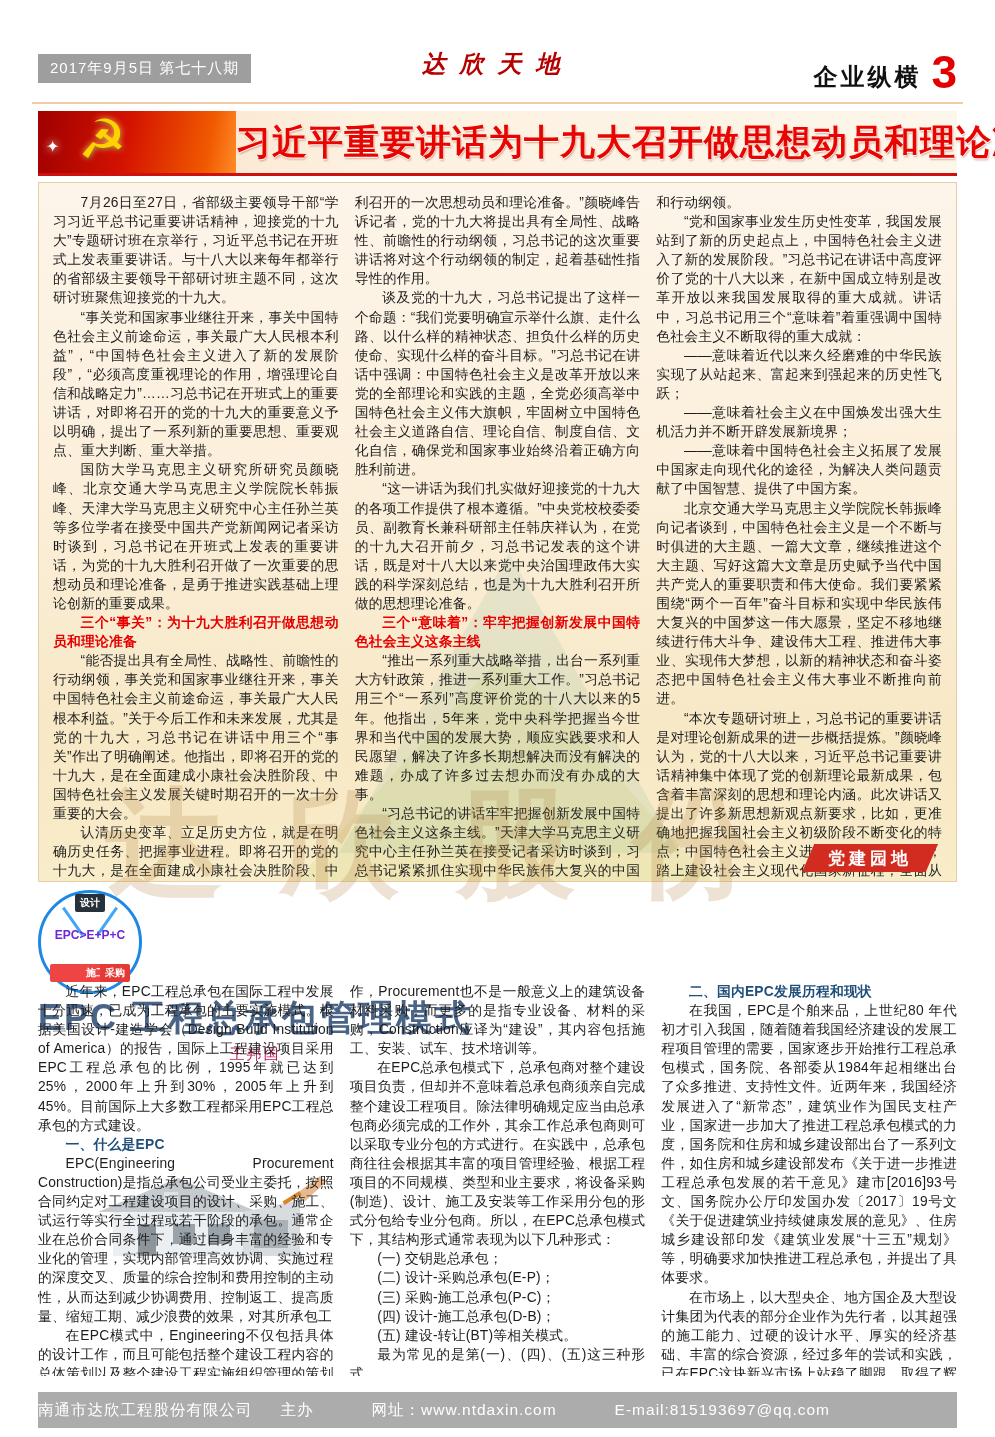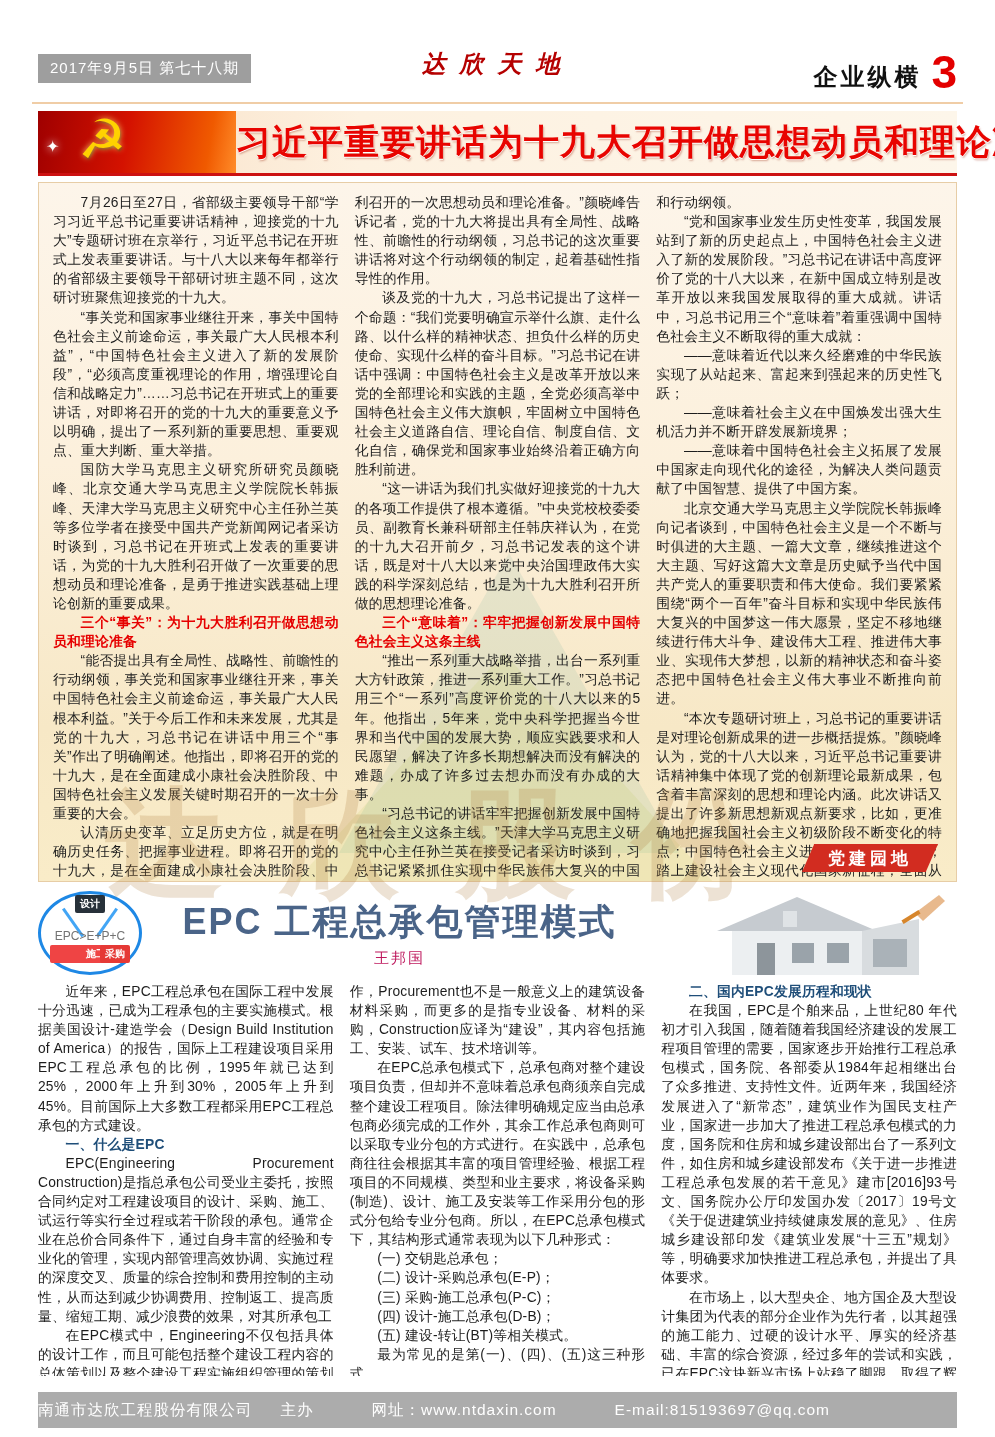--- a/index.html
+++ b/index.html
@@ -51,31 +51,31 @@
   .badge{position:absolute;right:18px;bottom:9px;background:#d22c20;color:#fff;
          font-size:17px;font-weight:bold;letter-spacing:4px;padding:3px 26px 2px;
          clip-path:polygon(9% 0,100% 0,91% 100%,0 100%);
          box-shadow:-4px 0 0 rgba(160,20,10,.6),4px 0 0 rgba(160,20,10,.6);}
   
   .wm-text{position:absolute;left:105px;top:765px;z-index:5;pointer-events:none;
            font-family:"DejaVu Serif",serif;font-weight:bold;font-size:118px;
            letter-spacing:58px;color:rgba(172,124,58,.22);white-space:nowrap;}
   
   .article2{position:relative;margin-top:8px;}
-  .a2-head{display:flex;align-items:center;height:86px;}
+  .a2-head{display:flex;align-items:flex-start;height:86px;flex-direction:column;}
   .epc-logo{position:relative;width:104px;height:84px;flex:0 0 104px;}
   .epc-circle{position:absolute;inset:0;border:3px solid #1e88e5;border-radius:50%;
               background:#fff;}
   .node{position:absolute;z-index:2;color:#fff;font-size:10px;font-weight:bold;
         padding:2px 5px;border-radius:2px;}
   .node.top{left:50%;top:4px;transform:translateX(-50%);background:#27313a;}
   .node.left{left:12px;bottom:12px;background:#ef4444;padding-left:36px;}
   .node.right{right:12px;bottom:12px;background:#e53935;}
   .formula{position:absolute;z-index:2;left:50%;top:38px;transform:translateX(-50%);
-           color:#737373;font-weight:normal;font-size:12px;white-space:nowrap;}
+           color:#6d28d9;font-weight:bold;font-size:12px;white-space:nowrap;}
   .link-line{position:absolute;z-index:1;height:3px;background:#42a5f5;width:34px;}
   .ll1{left:18px;top:30px;transform:rotate(55deg);}
   .ll2{right:18px;top:30px;transform:rotate(-55deg);}
   .ll3{left:35px;bottom:20px;}
   .a2-titles{flex:1;text-align:center;}
   .a2-titles h2{margin:0;color:#4a6488;font-size:36px;font-weight:bold;
                 letter-spacing:2px;white-space:nowrap;}
   .author{margin-top:2px;font-size:15px;color:#be185d;letter-spacing:2px;}
   .house{flex:0 0 300px;width:300px;height:84px;}
   .a2-cols{margin-top:6px;height:394px;overflow:hidden;}

